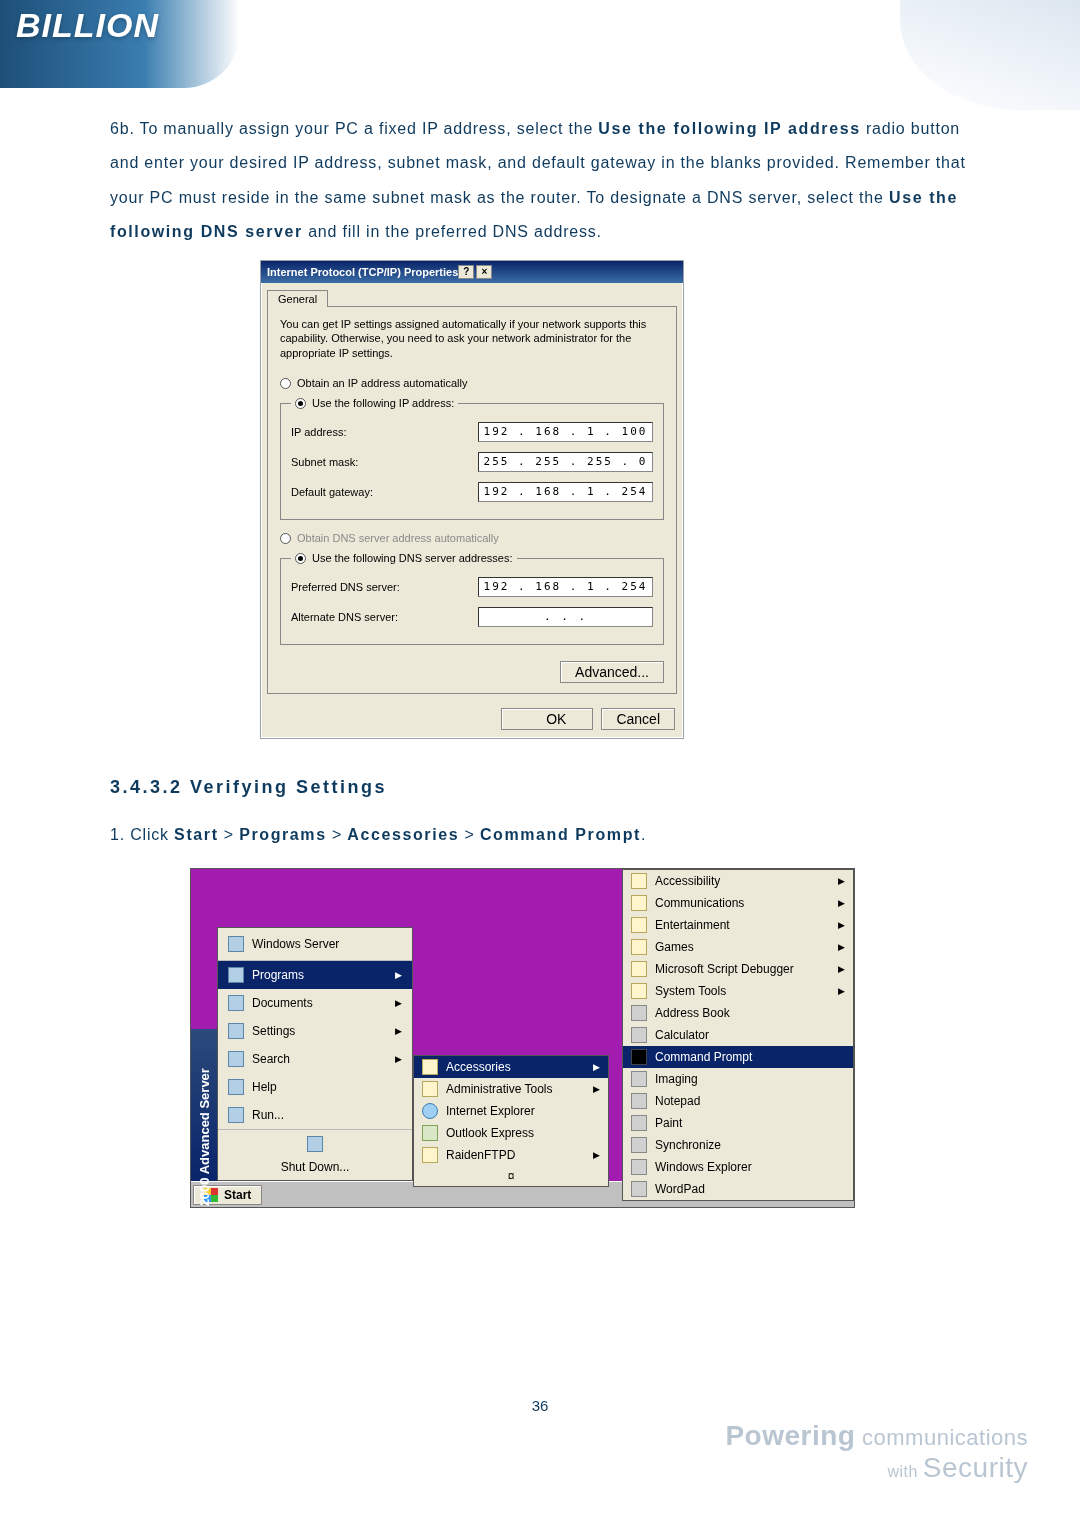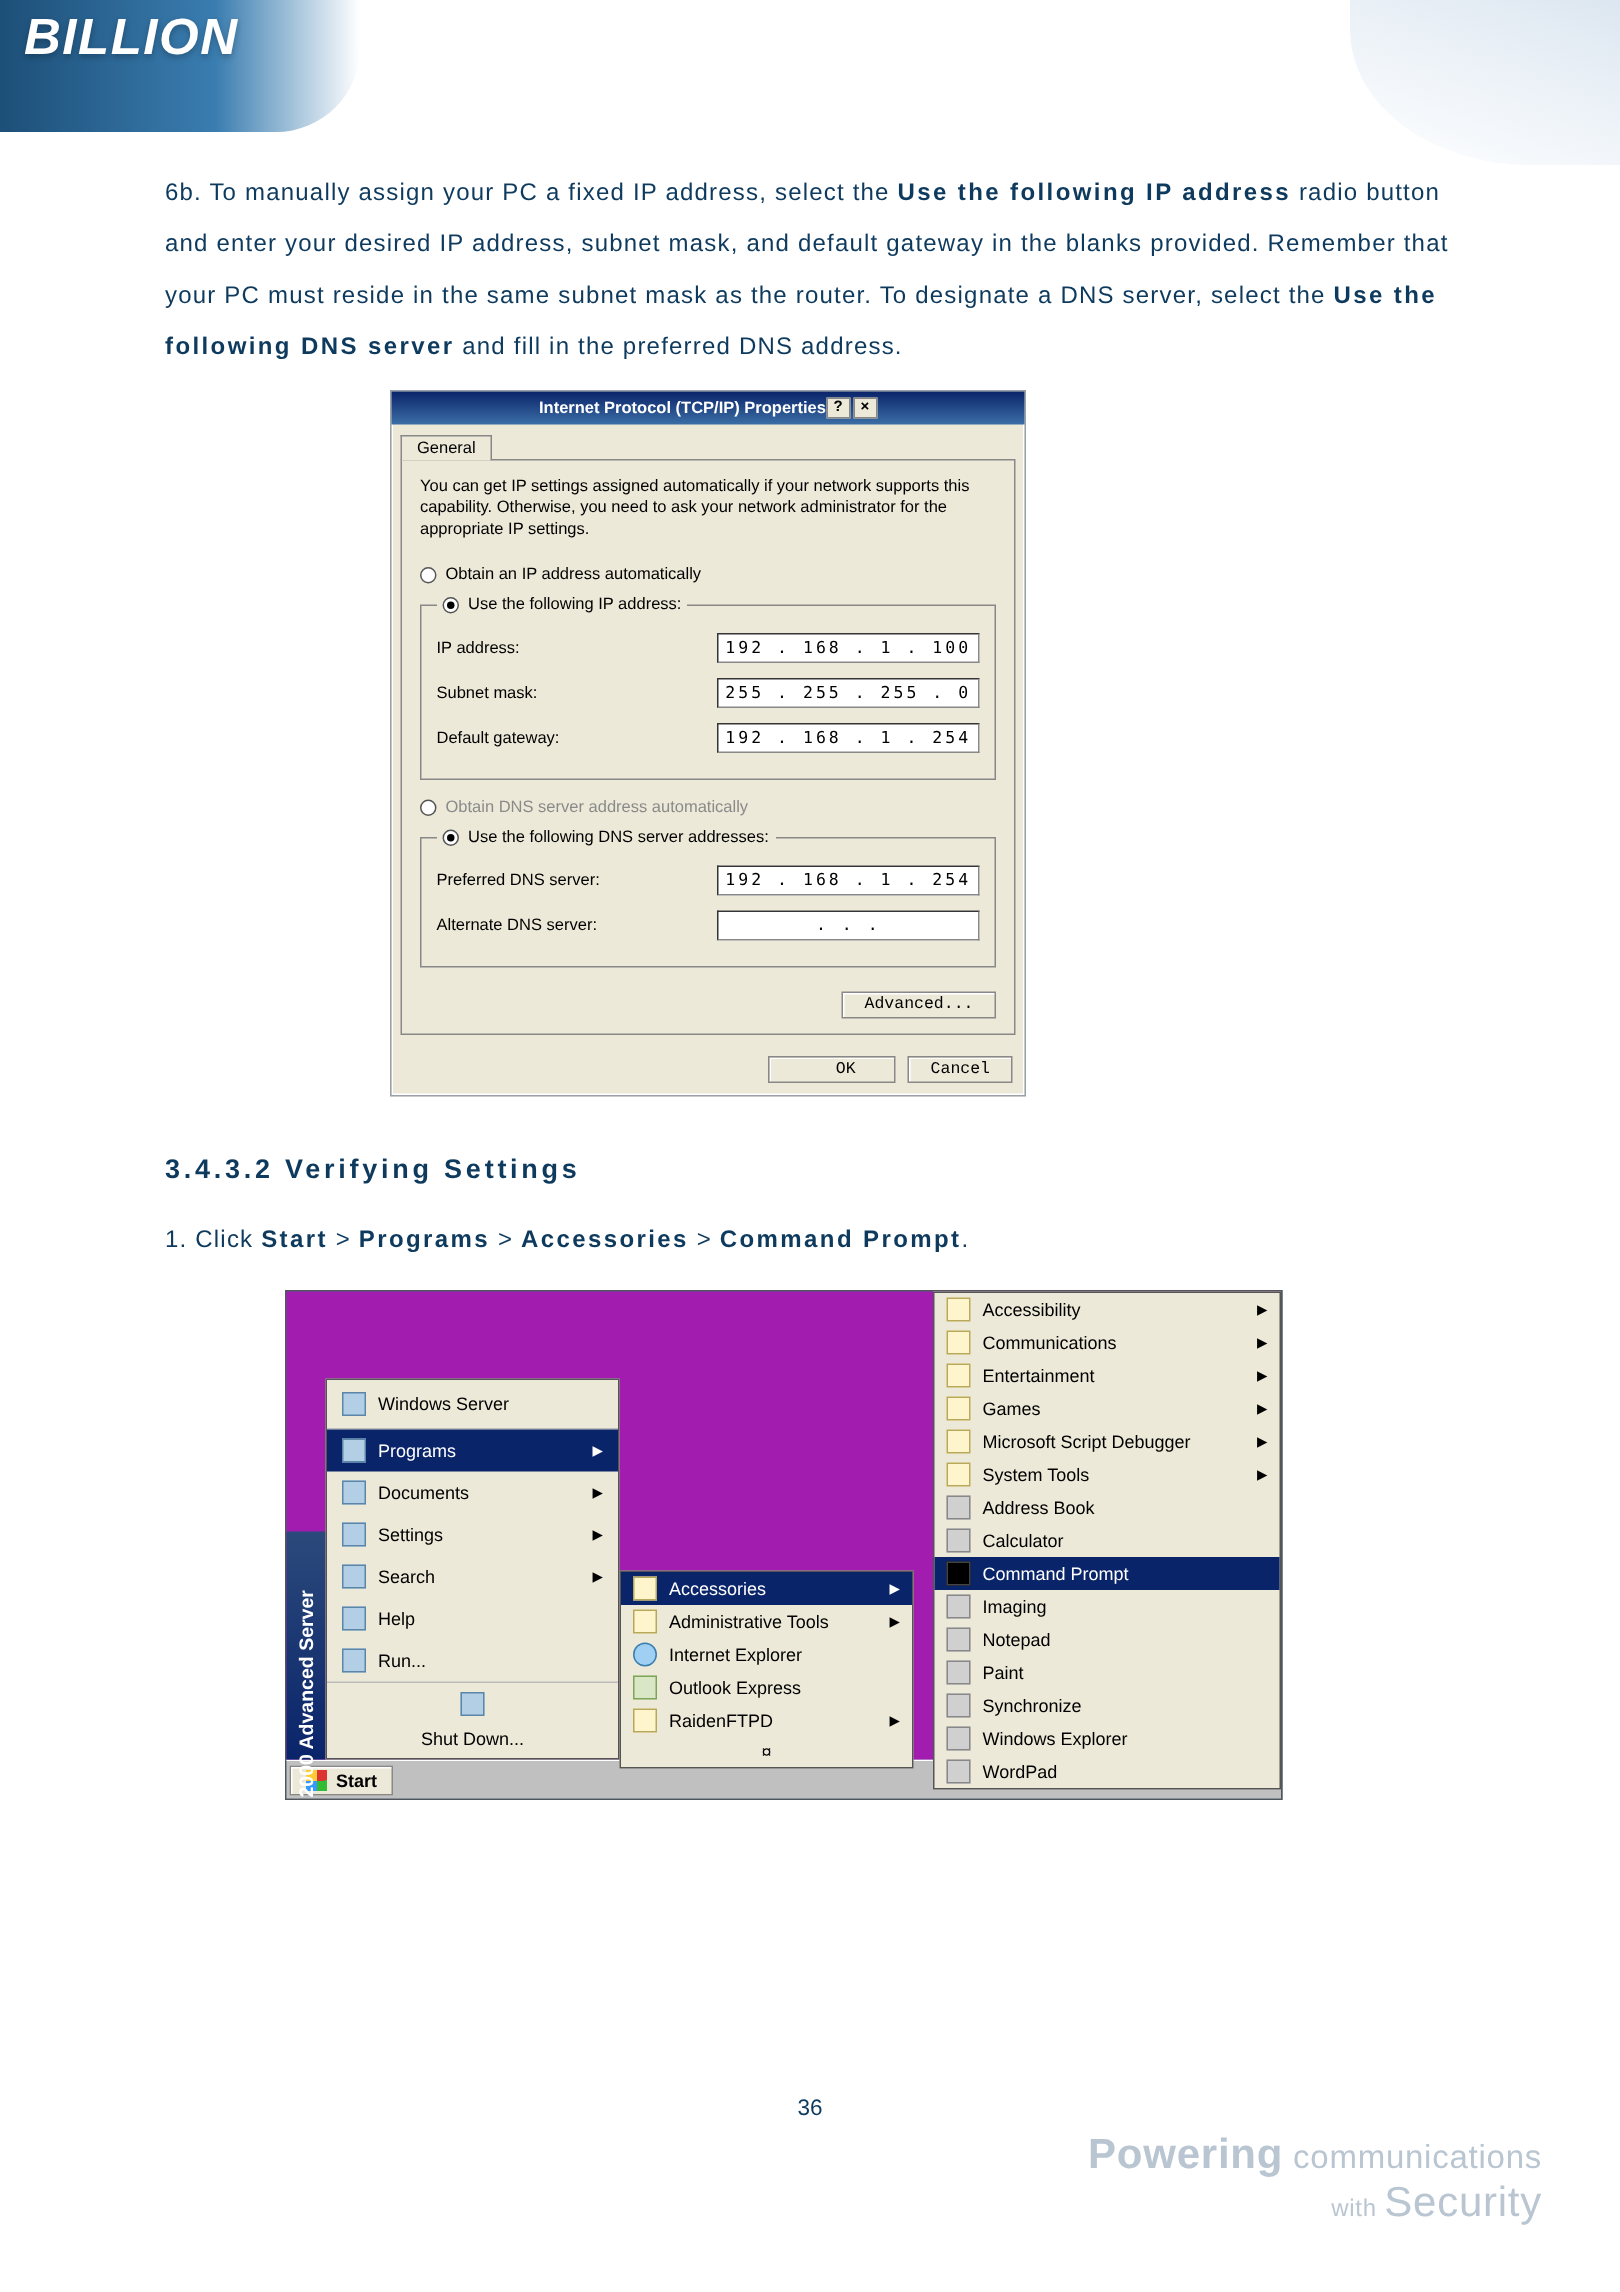--- a/index.html
+++ b/index.html
@@ -62,21 +62,21 @@
     color: #000;
     box-shadow: 0 0 0 1px #fff inset;
   }
   .tcpip-title {
     background: linear-gradient(#0a246a,#3b6ea5);
     color: #fff;
     font-weight: 700;
     padding: 4px 6px;
     display: flex;
     align-items: center;
-    justify-content: center;
+    justify-content: flex-start;
   }
   .tcpip-title .winbtns { display: flex; gap: 2px; }
   .tcpip-title .winbtn {
     width: 16px; height: 14px;
     background: #ece9d8; color: #000;
     border: 1px solid #888;
     display: flex; align-items: center; justify-content: center;
     font-size: 10px; font-weight: 700;
   }
   .tab-row { padding: 6px 6px 0 6px; }
@@ -107,21 +107,21 @@
     border: 1px solid #888; padding: 8px 10px 12px 10px; margin: 6px 0 10px 0;
   }
   .field-row { display: flex; align-items: center; justify-content: space-between; padding: 5px 0; }
   .ip-box {
     width: 175px; height: 20px; background: #fff; border: 1px inset #888;
     font-family: Tahoma, monospace; font-size: 11px; text-align: center; letter-spacing: 2px;
     line-height: 18px;
   }
   .btn2k {
     background: #ece9d8; border: 1px solid #888; box-shadow: 1px 1px 0 #fff inset;
-    padding: 2px 14px; font-family: Liberation Mono, monospace; font-size: 11px;
+    padding: 2px 14px; font-family: Liberation Sans, sans-serif; font-size: 14px;
   }
   .btn-row { display: flex; justify-content: flex-end; gap: 8px; padding: 8px; }
   .adv-row { display: flex; justify-content: flex-end; padding: 6px 0 0 0; }
 
   .step7 { margin-top: 14px; }
   .section-head {
     margin-top: 38px;
     margin-bottom: 20px;
     font-size: 18px;
     font-weight: 700;

